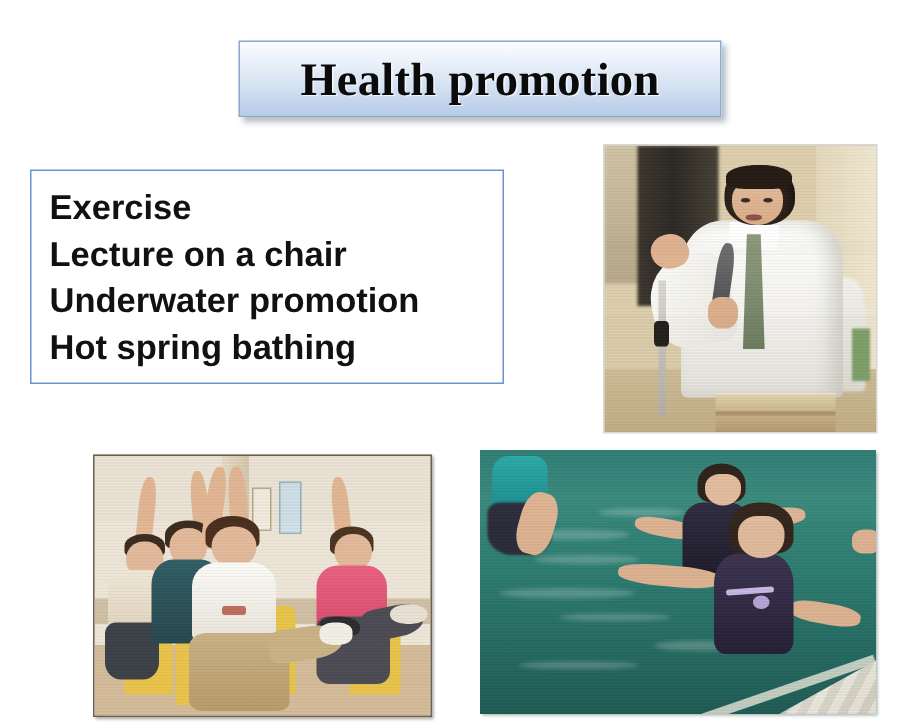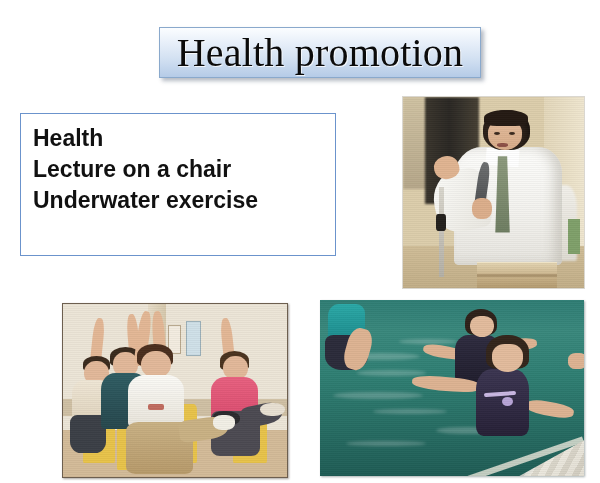--- a/index.html
+++ b/index.html
@@ -32,22 +32,22 @@
     box-sizing: border-box;
     background: linear-gradient(to bottom, #fbfdff 0%, #eaf1fa 26%, #d3e1f2 62%, #b5cbe7 100%);
     border: 1px solid #8aa9cc;
     box-shadow: 3px 3px 4px rgba(90, 105, 125, 0.45);
     display: flex;
     align-items: center;
     justify-content: center;
   }
   #title-text {
     font-family: "Liberation Serif", serif;
-    font-weight: normal;
-    font-size: 40px;
+    font-weight: bold;
+    font-size: 31px;
     line-height: 1;
     color: #0b0b0b;
     letter-spacing: 0.2px;
     text-shadow: 1px 1px 0 rgba(255,255,255,0.75);
     white-space: nowrap;
   }
 
   
   #list-box {
     position: absolute;
@@ -365,23 +365,24 @@
 </head>
 <body>
 
 <div id="slide">
 
   <div id="title-banner">
     <div id="title-text">Health promotion</div>
   </div>
 
   <div id="list-box">
-    <div class="list-line">Health</div>
+    <div class="list-line">Exercise</div>
     <div class="list-line">Lecture on a chair</div>
-    <div class="list-line">Underwater exercise</div>
+    <div class="list-line">Underwater promotion</div>
+    <div class="list-line">Hot spring bathing</div>
   </div>
 
   <div class="photo" id="photo-lecture">
     <div class="inner soften">
       <div class="wall"></div>
       <div class="wall-right"></div>
       <div class="wall-lower"></div>
       <div class="curtain2"></div>
       <div class="curtain"></div>
       <div class="person-bg"></div>

